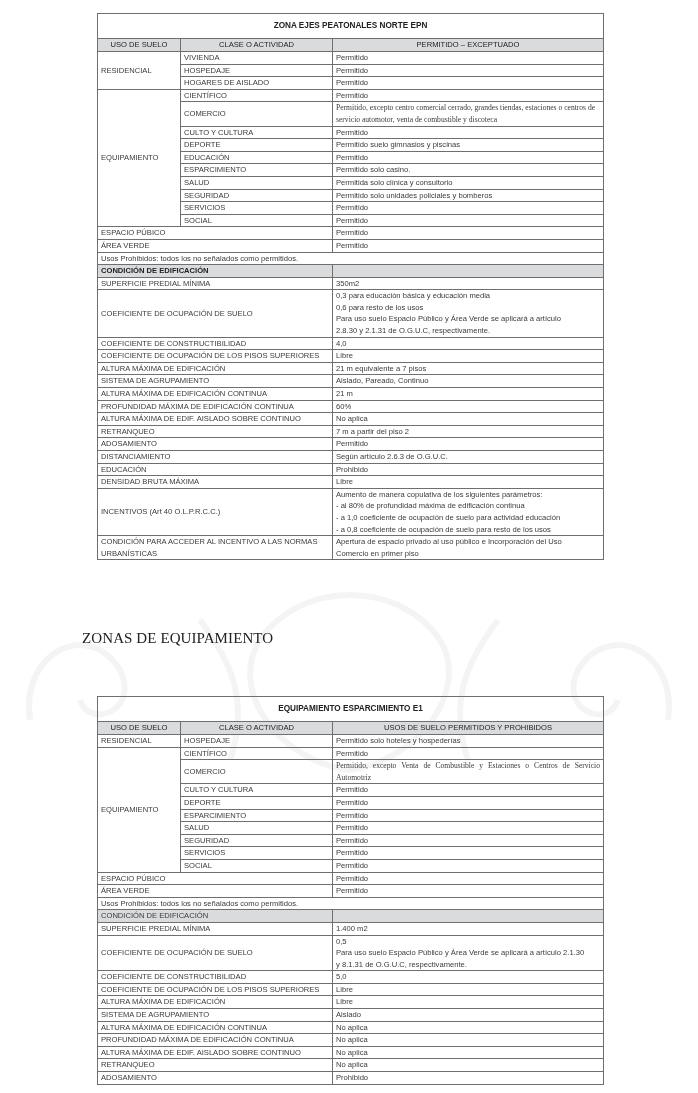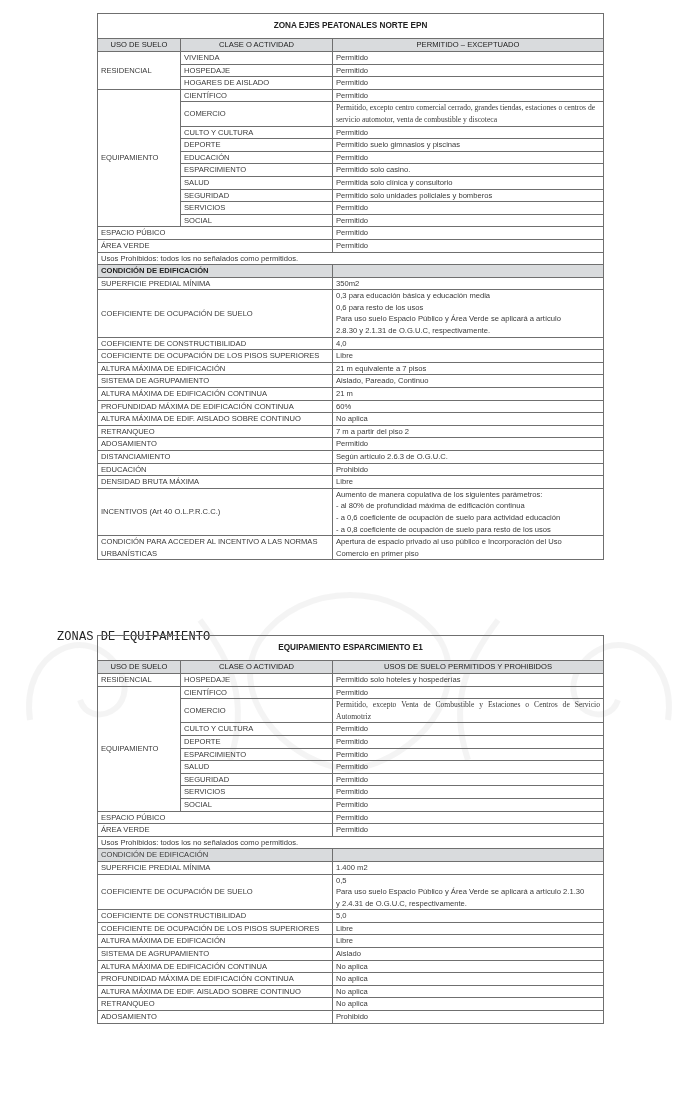--- a/index.html
+++ b/index.html
@@ -24,24 +24,24 @@
   table.zt tr.title td {
     height: 24px; text-align: center; font-weight: bold; font-size: 8.2px; color: #222;
   }
   table.zt tr.hdr th {
     background: #d9dbdd; font-weight: normal; color: #222; height: 12px;
   }
   table.zt tr.cond td.g { background: #d9dbdd; margin-top: 48px; }
   table.zt tr.cond td.b { font-weight: bold; color: #222; }
   table.zt tr td { height: 11.6px; }
   #t1 { top: 13px; }
-  #t2 { top: 635px; }
+  #t2 { top: 696px; }
   .section-heading {
-    position: absolute; left: 57px; top: 630px; font-family: Liberation Mono, monospace;
-    font-size: 12px; color: #222; letter-spacing: 0.1px;
+    position: absolute; left: 82px; top: 630px; font-family: Liberation Serif, serif;
+    font-size: 15px; color: #222; letter-spacing: 0.1px;
   }
 </style>
 </head>
 <body>
 
 <svg class="watermark" viewBox="0 0 698 260">
   <g fill="none" stroke="#555" stroke-width="6">
     <path d="M30 160 C 20 90, 90 60, 120 110 C 140 150, 90 170, 80 140"></path>
     <path d="M668 160 C 678 90, 608 60, 578 110 C 558 150, 608 170, 618 140"></path>
     <path d="M260 80 C 300 20, 400 20, 440 80 C 470 130, 420 200, 349 210 C 278 200, 228 130, 260 80 Z"></path>
@@ -193,21 +193,21 @@
   </tr>
   <tr>
     <td colspan="2">DENSIDAD BRUTA MÁXIMA</td>
     <td>Libre</td>
   </tr>
   <tr>
     <td colspan="2">INCENTIVOS (Art 40 O.L.P.R.C.C.)</td>
     <td>
       <div>Aumento de manera copulativa de los siguientes parámetros:</div>
       <div>- al 80% de profundidad máxima de edificación continua</div>
-      <div>- a 0,6 coeficiente de ocupación de suelo para actividad educación</div>
+      <div>- a 1,0 coeficiente de ocupación de suelo para actividad educación</div>
       <div>- a 0,8 coeficiente de ocupación de suelo para resto de los usos</div>
     </td>
   </tr>
   <tr>
     <td colspan="2">
       <div>CONDICIÓN PARA ACCEDER AL INCENTIVO A LAS NORMAS</div>
       <div>URBANÍSTICAS</div>
     </td>
     <td>
       <div>Apertura de espacio privado al uso público e Incorporación del Uso</div>
@@ -293,21 +293,21 @@
   </tr>
   <tr>
     <td colspan="2">SUPERFICIE PREDIAL MÍNIMA</td>
     <td>1.400 m2</td>
   </tr>
   <tr>
     <td colspan="2">COEFICIENTE DE OCUPACIÓN DE SUELO</td>
     <td>
       <div>0,5</div>
       <div>Para uso suelo Espacio Público y Área Verde se aplicará a artículo 2.1.30</div>
-      <div>y 2.4.31 de O.G.U.C, respectivamente.</div>
+      <div>y 8.1.31 de O.G.U.C, respectivamente.</div>
     </td>
   </tr>
   <tr>
     <td colspan="2">COEFICIENTE DE CONSTRUCTIBILIDAD</td>
     <td>5,0</td>
   </tr>
   <tr>
     <td colspan="2">COEFICIENTE DE OCUPACIÓN DE LOS PISOS SUPERIORES</td>
     <td>Libre</td>
   </tr>

